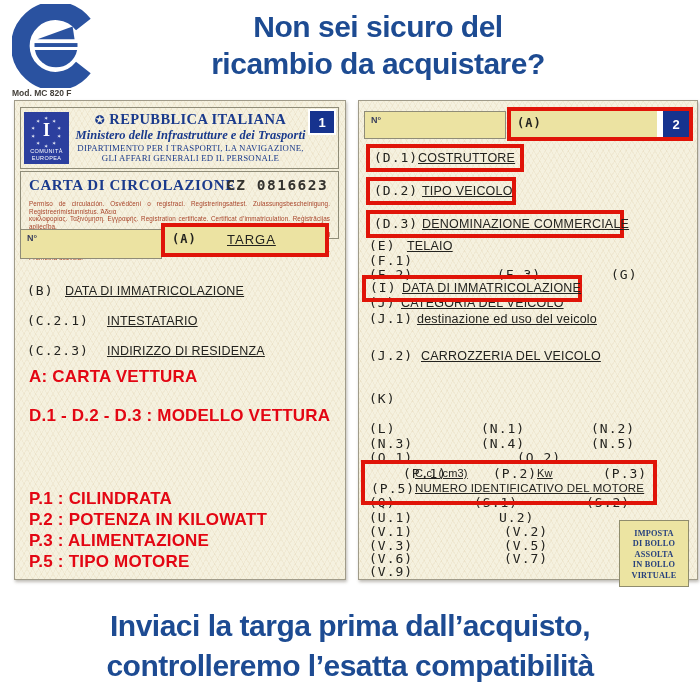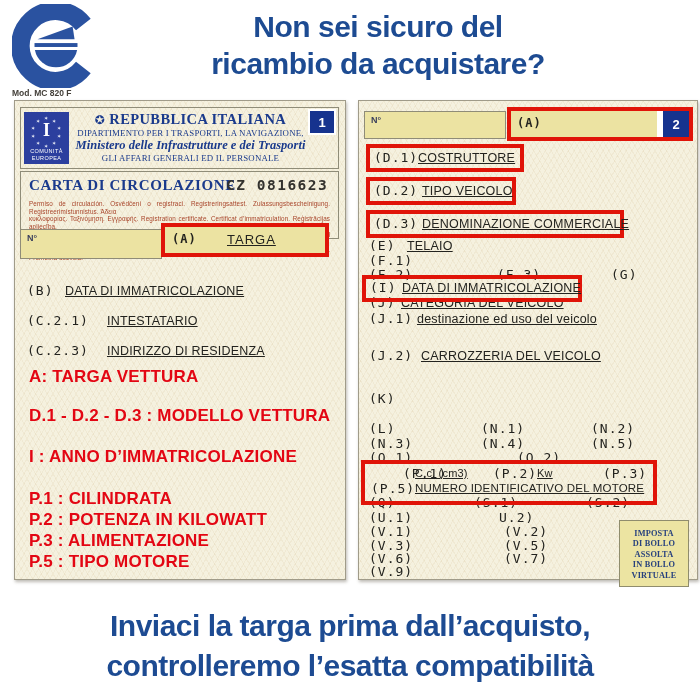--- a/index.html
+++ b/index.html
@@ -73,22 +73,22 @@
         <div class="abs" style="left:0;top:43px;width:45px;text-align:center;color:#fff;font-size:5.5px;letter-spacing:0.4px;">EUROPEA</div>
       </div>
 
       <div class="tab" style="right:4px;top:3px;width:24px;height:22px;">1</div>
 
       <div class="abs" style="left:52px;top:2px;width:235px;text-align:center;">
         <div style="white-space:nowrap;">
           <span style="color:#1a3a8c;font-size:12px;">✪</span>
           <span class="navyserif" style="font-size:14.5px;font-weight:bold;letter-spacing:0.4px;">REPUBBLICA ITALIANA</span>
         </div>
+        <div class="navyserif" style="font-size:12.5px;font-weight:bold;font-style:italic;margin-top:0px;white-space:nowrap;">Ministero delle Infrastrutture e dei Trasporti</div>
         <div class="navyserif" style="font-size:8.8px;letter-spacing:0.2px;white-space:nowrap;">DIPARTIMENTO PER I TRASPORTI, LA NAVIGAZIONE,</div>
-        <div class="navyserif" style="font-size:12.5px;font-weight:bold;font-style:italic;margin-top:0px;white-space:nowrap;">Ministero delle Infrastrutture e dei Trasporti</div>
         <div class="navyserif" style="font-size:8.8px;letter-spacing:0.2px;white-space:nowrap;">GLI AFFARI GENERALI ED IL PERSONALE</div>
       </div>
     </div>
 
     <div class="inner-box" style="left:5px;top:70px;width:317px;height:66px;">
       <div class="abs navyserif" style="left:8px;top:5px;font-size:15px;font-weight:bold;letter-spacing:0.6px;">CARTA DI CIRCOLAZIONE</div>
       <div class="abs" style="left:205px;top:5px;font-family:'DejaVu Sans Mono',monospace;font-size:14.5px;font-weight:bold;color:#33322e;letter-spacing:1.5px;">CZ 0816623</div>
       <div class="abs fineprint" style="left:8px;top:28px;width:301px;">
         <div>Permiso de circulación. Osvědčení o registraci. Registreringsattest. Zulassungsbescheinigung. Registreerimistunnistus. Άδεια</div>
         <div>κυκλοφορίας. Ταξινόμηση. Εγγραφής. Registration certificate. Certificat d’immatriculation. Reģistrācijas apliecība.</div>
@@ -112,23 +112,22 @@
     </div>
     <div class="row" style="top:212px;">
       <span class="cell code" style="left:12px;">(C.2.1)</span>
       <span class="cell lbl" style="left:92px;top:1px;">INTESTATARIO</span>
     </div>
     <div class="row" style="top:242px;">
       <span class="cell code" style="left:12px;">(C.2.3)</span>
       <span class="cell lbl" style="left:92px;top:1px;">INDIRIZZO DI RESIDENZA</span>
     </div>
 
-    <div class="note" style="left:14px;top:266px;">A: TARGA VETTURA</div>
+    <div class="note" style="left:14px;top:266px;">A: CARTA VETTURA</div>
     <div class="note" style="left:14px;top:305px;">D.1 - D.2 - D.3 : MODELLO VETTURA</div>
-    <div class="note" style="left:14px;top:346px;">I : ANNO D’IMMATRICOLAZIONE</div>
     <div class="note" style="left:14px;top:388px;">P.1 : CILINDRATA</div>
     <div class="note" style="left:14px;top:409px;">P.2 : POTENZA IN KILOWATT</div>
     <div class="note" style="left:14px;top:430px;">P.3 : ALIMENTAZIONE</div>
     <div class="note" style="left:14px;top:451px;">P.5 :  TIPO MOTORE</div>
   </div>
 
   <div class="doc" style="left:358px;top:100px;width:338px;height:478px;">
 
     <div class="field" style="left:5px;top:10px;width:140px;height:26px;">
       <span class="abs" style="left:6px;top:3px;font-size:9px;font-weight:bold;color:#3a3f5c;">N°</span>

